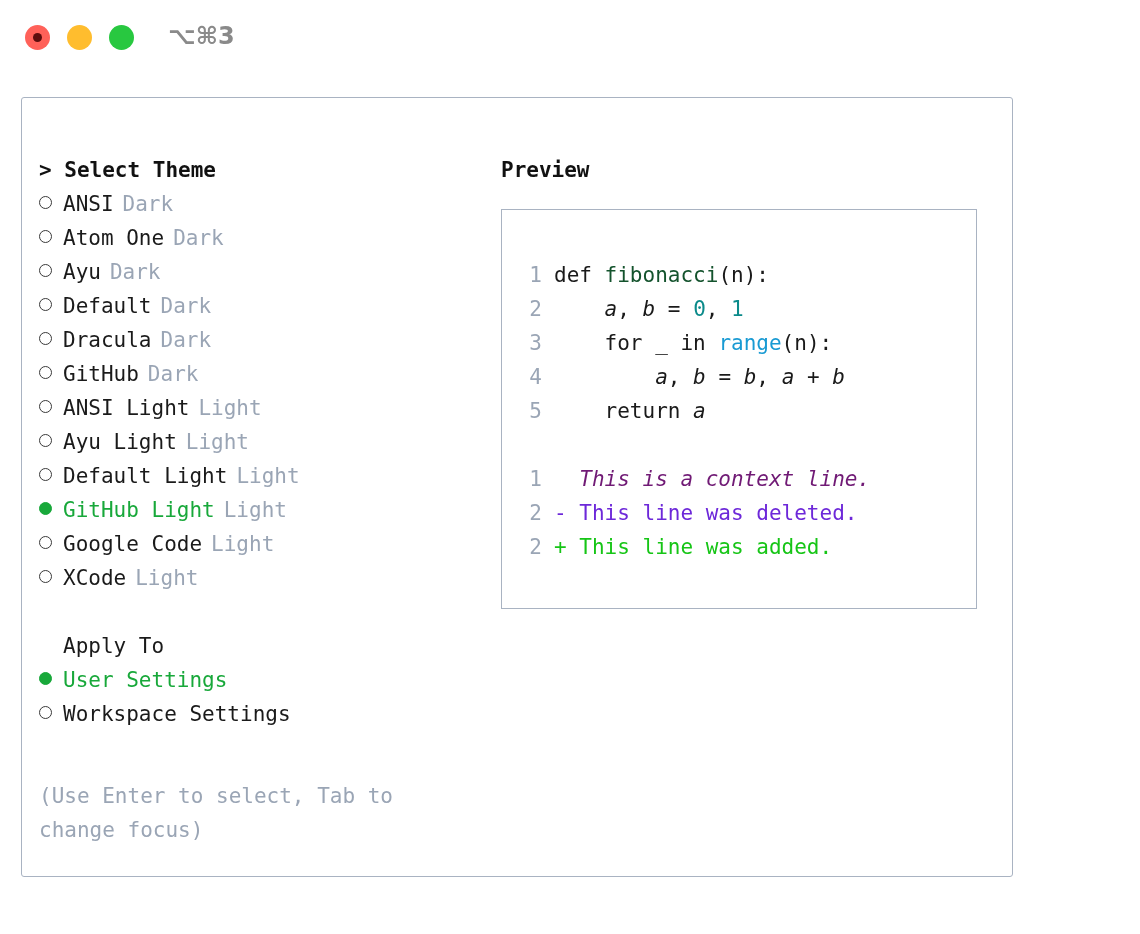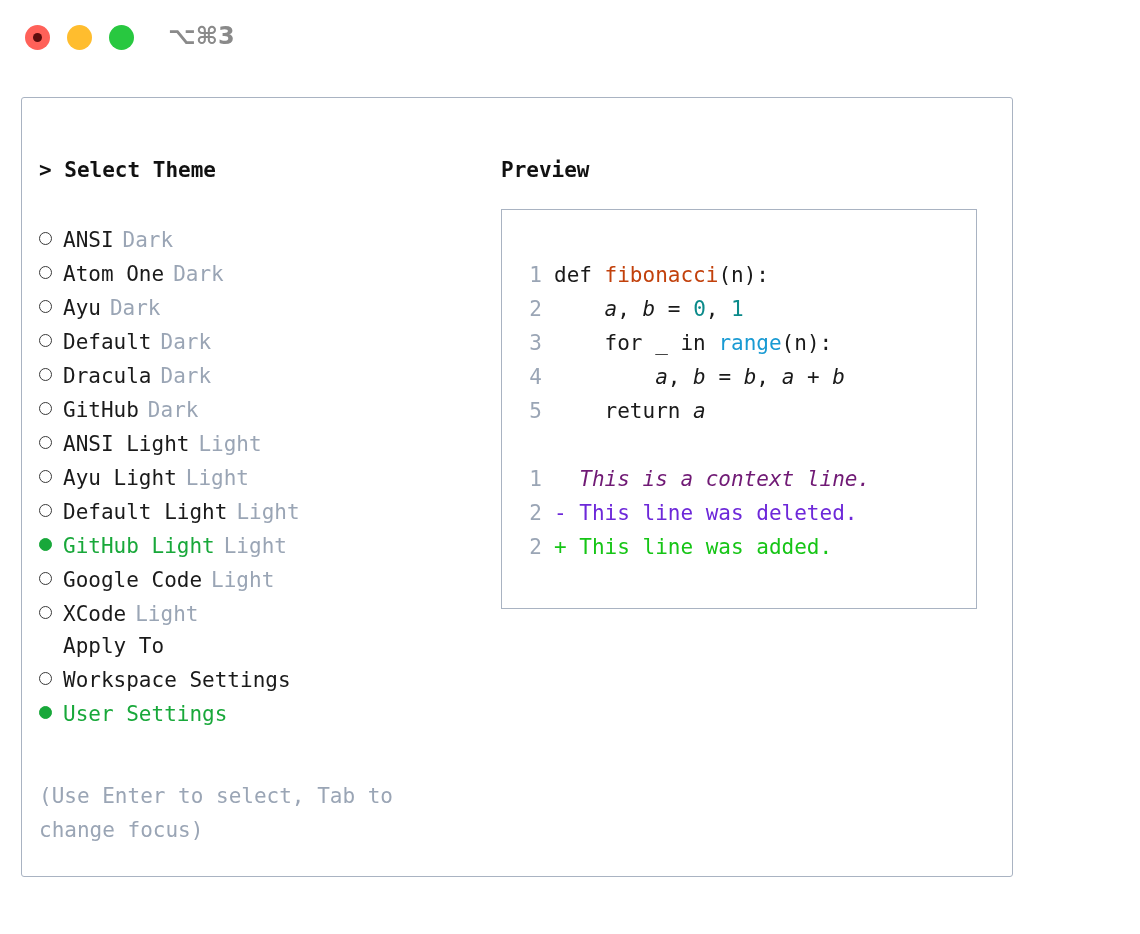--- a/index.html
+++ b/index.html
@@ -118,21 +118,20 @@
   }
   .radio.on {
     background: #18a83a;
     border-color: #18a83a;
   }
   .theme-name { color: #1a1a1a; }
   .theme-item.selected .theme-name { color: #18a83a; }
   .theme-kind {
     color: #9aa5b5;
     margin-left: 9px;
-    margin-top: 36px;
   }
 
   
   .apply-block {
     margin-top: 34px;
   }
   .apply-head {
     font-size: 21px;
     color: #1a1a1a;
     line-height: 34px;
@@ -183,21 +182,21 @@
   .code-line { display: block; height: 34px; white-space: pre; }
   .ln {
     display: inline-block;
     width: 22px;
     text-align: right;
     color: #9aa5b5;
     margin-right: 12px;
   }
   .tok-plain  { color: #1a1a1a; }
   .tok-kw     { color: #1a1a1a; }
-  .tok-fn     { color: #c2410c; }
+  .tok-fn     { color: #14532d; }
   .tok-num    { color: #0b8a8a; }
   .tok-call   { color: #189ad3; }
   .tok-var    { color: #1a1a1a; font-style: italic; }
   .gap-line   { display:block; height: 34px; }
 
   .diff-ctx { color: #701a75; font-style: italic; text-align: center; }
   .diff-del { color: #6d28d9; }
   .diff-add { color: #16c516; }
 </style>
 </head>
@@ -229,22 +228,22 @@
           <li class="theme-item"><span class="radio"></span><span class="theme-name">Ayu Light</span><span class="theme-kind">Light</span></li>
           <li class="theme-item"><span class="radio"></span><span class="theme-name">Default Light</span><span class="theme-kind">Light</span></li>
           <li class="theme-item selected"><span class="radio on"></span><span class="theme-name">GitHub Light</span><span class="theme-kind">Light</span></li>
           <li class="theme-item"><span class="radio"></span><span class="theme-name">Google Code</span><span class="theme-kind">Light</span></li>
           <li class="theme-item"><span class="radio"></span><span class="theme-name">XCode</span><span class="theme-kind">Light</span></li>
         </ul>
 
       <div class="apply-block">
         <div class="apply-head">Apply To</div>
         <div id="apply-list">
+            <div class="apply-item selected"><span class="radio on"></span><span class="apply-label">User Settings</span></div>
             <div class="apply-item"><span class="radio"></span><span class="apply-label">Workspace Settings</span></div>
-            <div class="apply-item selected"><span class="radio on"></span><span class="apply-label">User Settings</span></div>
           </div>
       </div>
 
       <div class="hint">(Use Enter to select, Tab to change focus)</div>
     </div>
 
     <div class="right-col">
       <div class="section-head">Preview</div>
       <div class="preview-box">
         <div class="code" id="code-block"><span class="code-line"><span class="ln">1</span><span class="tok-kw">def </span><span class="tok-fn">fibonacci</span><span class="tok-plain">(n):</span></span><span class="code-line"><span class="ln">2</span><span class="tok-plain">    </span><span class="tok-var">a</span><span class="tok-plain">, </span><span class="tok-var">b</span><span class="tok-plain"> = </span><span class="tok-num">0</span><span class="tok-plain">, </span><span class="tok-num">1</span></span><span class="code-line"><span class="ln">3</span><span class="tok-kw">    for _ in </span><span class="tok-call">range</span><span class="tok-plain">(n):</span></span><span class="code-line"><span class="ln">4</span><span class="tok-plain">        </span><span class="tok-var">a</span><span class="tok-plain">, </span><span class="tok-var">b</span><span class="tok-plain"> = </span><span class="tok-var">b</span><span class="tok-plain">, </span><span class="tok-var">a</span><span class="tok-plain"> + </span><span class="tok-var">b</span></span><span class="code-line"><span class="ln">5</span><span class="tok-kw">    return </span><span class="tok-var">a</span></span><span class="gap-line"></span><span class="code-line"><span class="ln">1</span><span class="diff-ctx">  This is a context line.</span></span><span class="code-line"><span class="ln">2</span><span class="diff-del">- This line was deleted.</span></span><span class="code-line"><span class="ln">2</span><span class="diff-add">+ This line was added.</span></span></div>

